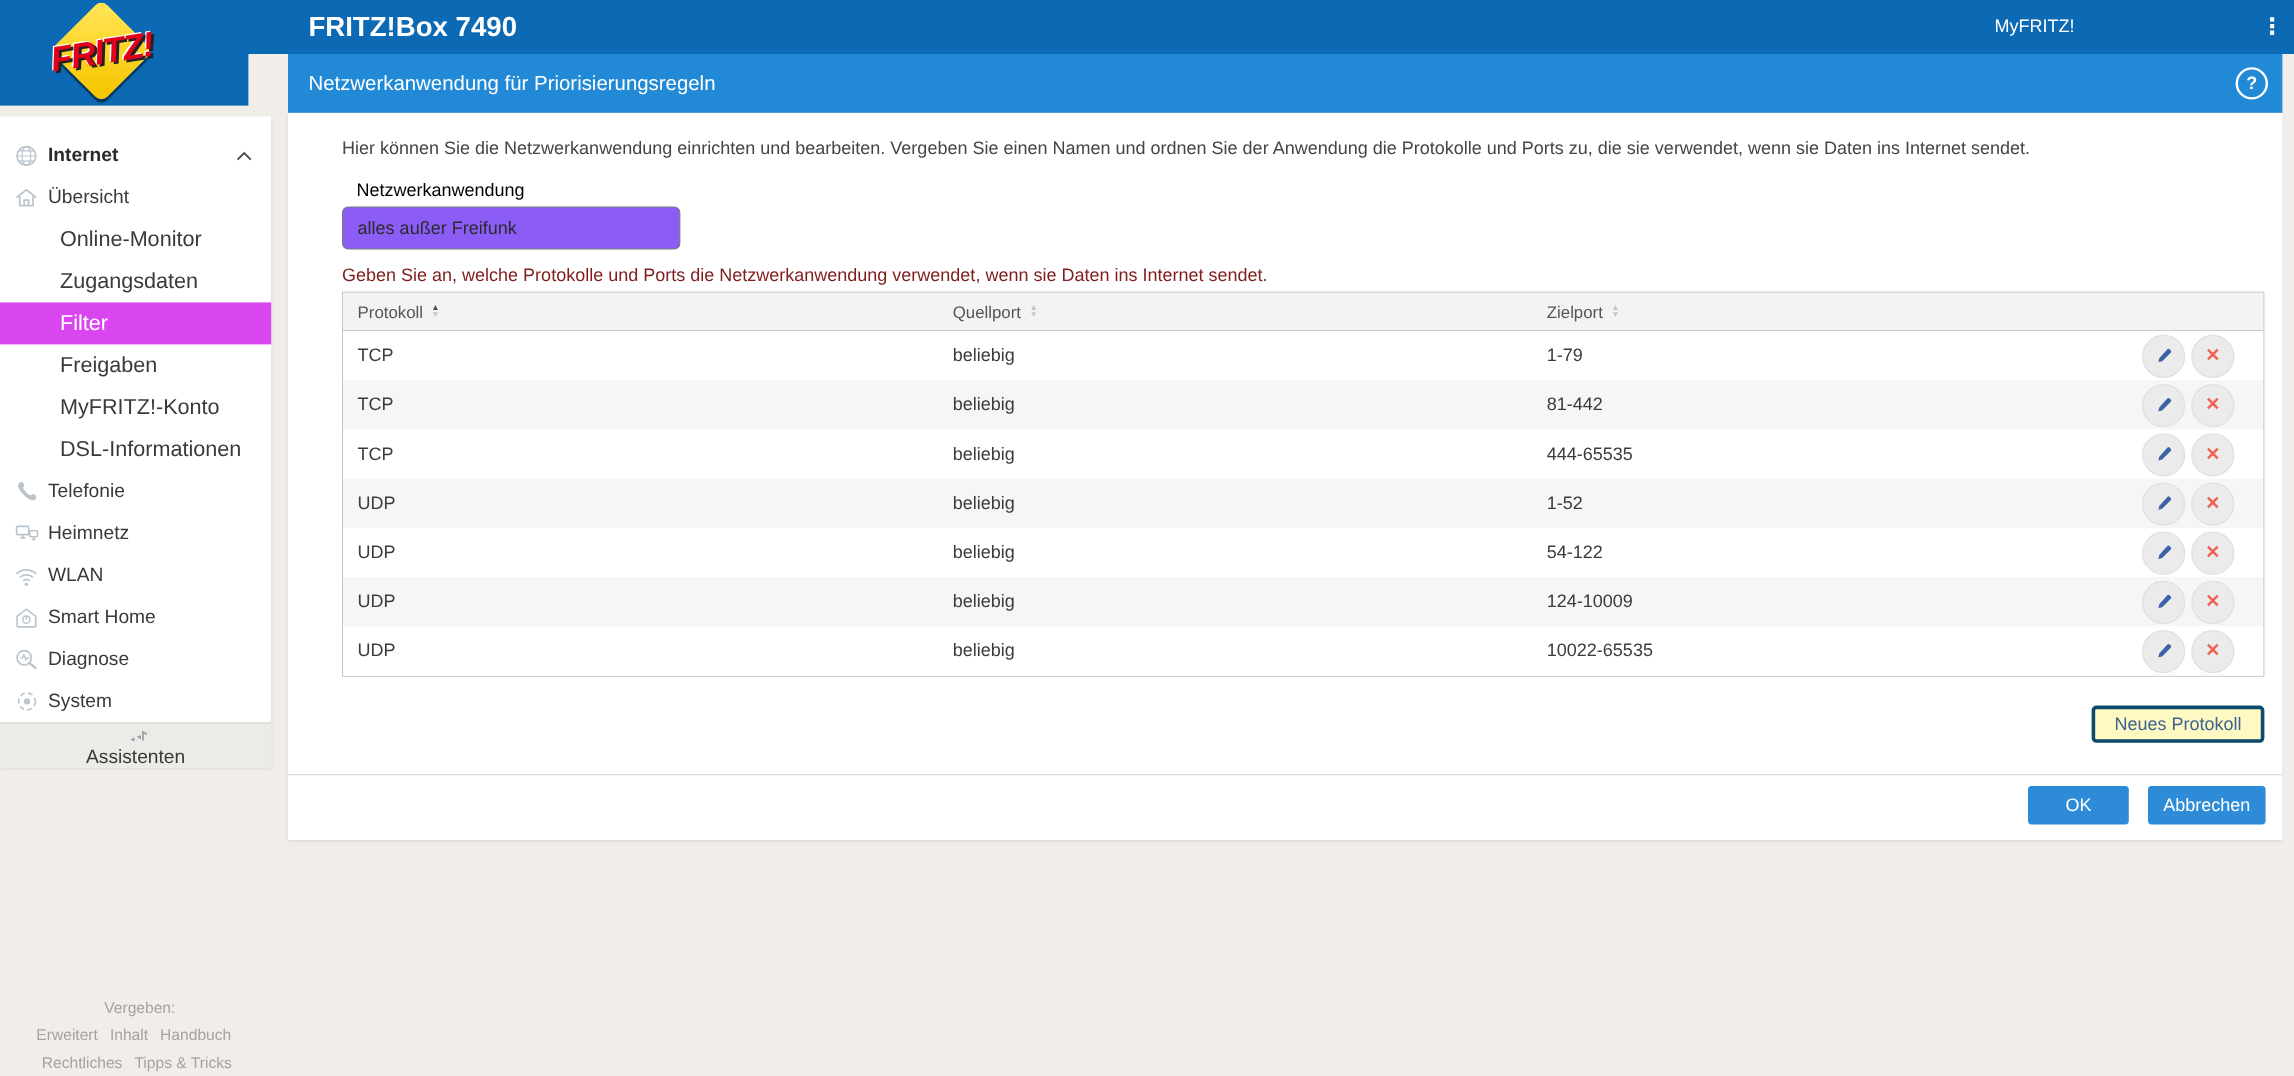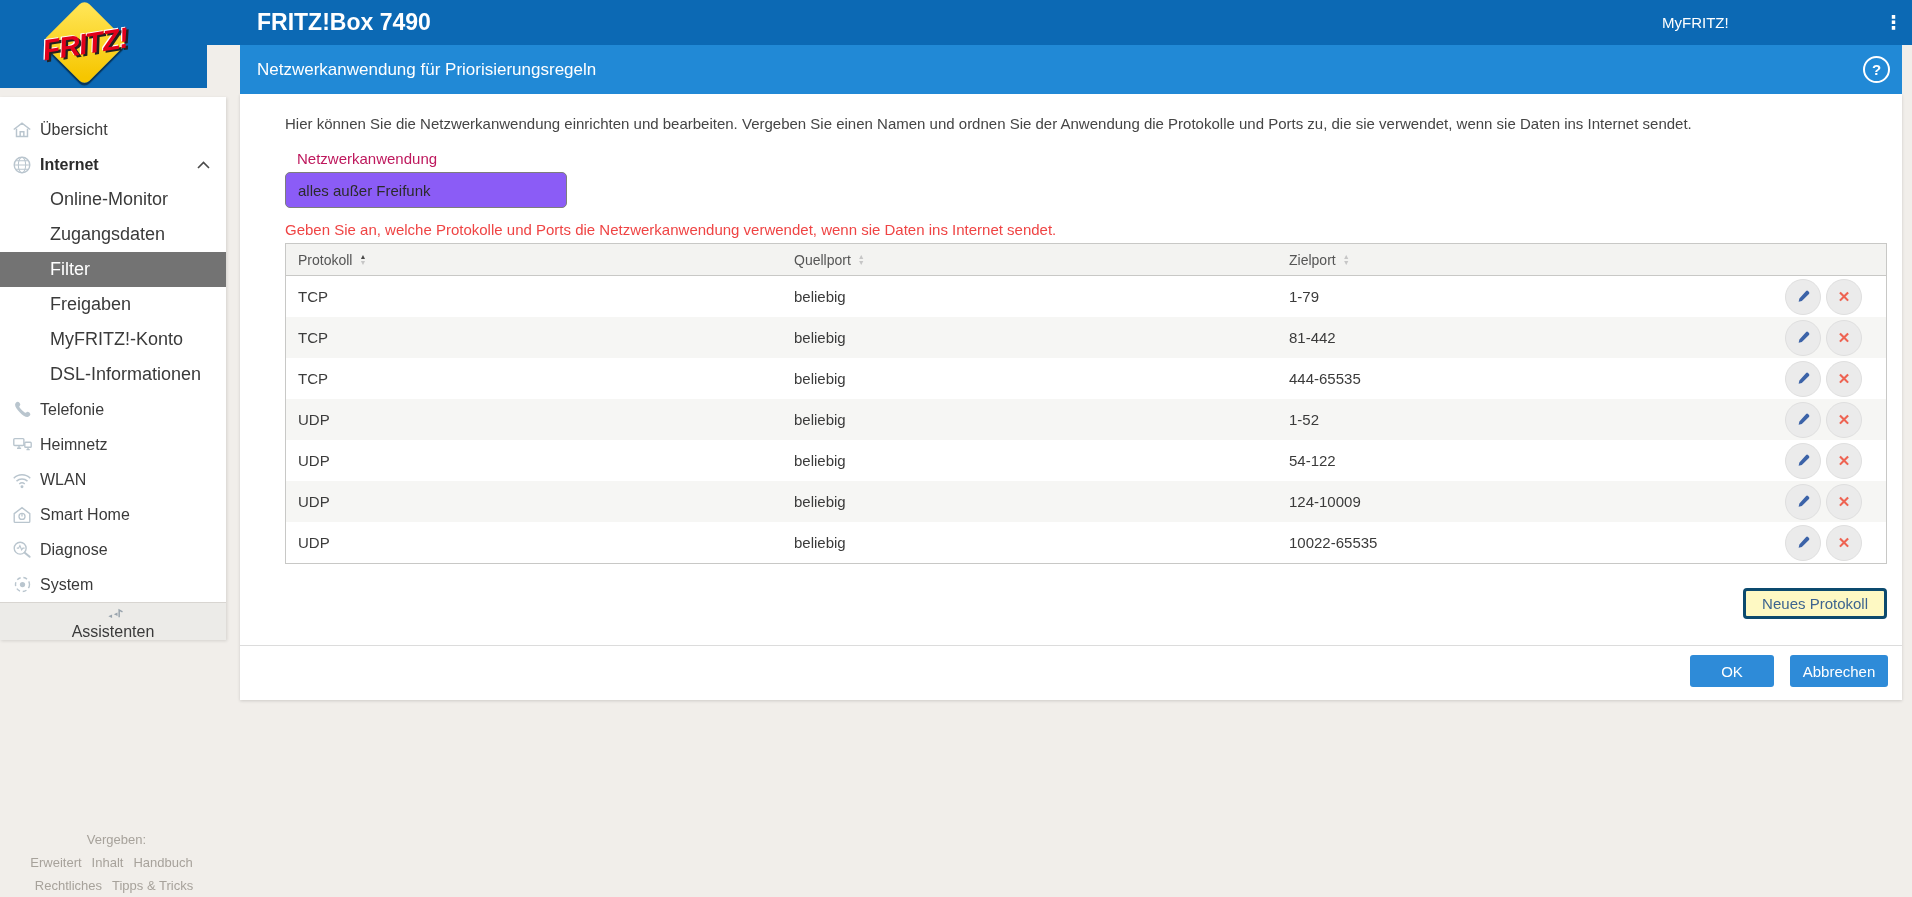--- a/index.html
+++ b/index.html
@@ -23,31 +23,31 @@
   .subheader-title { margin-left:17px; color:#fff; font-size:17px; }
   .help-btn { position:absolute; right:12px; top:11px; width:27px; height:27px; border:2px solid #fff; border-radius:50%; color:#fff; font-size:15px; font-weight:bold; display:flex; align-items:center; justify-content:center; cursor:pointer; background:transparent; }
 
   
   .sidebar { position:absolute; left:0; top:97px; width:226px; height:543px; background:#fff; box-shadow:1px 1px 3px rgba(0,0,0,.12); padding-top:15px; }
   .nav-item { height:35px; display:flex; align-items:center; color:#3a3a3a; font-size:16px; cursor:pointer; }
   .nav-item .ico { width:24px; margin-left:10px; margin-right:6px; display:flex; justify-content:center; align-items:center; flex:none; }
   .nav-item.section > .label { font-weight:bold; color:#2b2b2b; }
   .nav-item.sub { font-size:18px; }
   .nav-item.sub .label { margin-left:50px; }
-  .nav-item.selected { background:#737373; }
+  .nav-item.selected { background:#d946ef; }
   .nav-item.selected .label { color:#fff; }
   .chevron { margin-left:auto; margin-right:16px; display:flex; }
   .nav-item.bottom { height:38px; background:#ecebe8; border-top:1px solid #d8d5d1;flex-direction:column; }
 
   
   .panel { position:absolute; left:240px; top:94px; width:1662px; height:606px; background:#fff; box-shadow:0 1px 3px rgba(0,0,0,.15); }
   .intro { position:absolute; left:45px; top:21px; right:30px; font-size:15px; color:#454545; }
-  .field-label { position:absolute; left:57px; top:56px; font-size:15px; color:#be185d; }
+  .field-label { position:absolute; left:57px; top:56px; font-size:15px; color:#000000; }
   .app-input { position:absolute; left:45px; top:78px; width:282px; height:36px; border:1px solid #7d7d7d; border-radius:5px; padding:0 12px; font-size:15px; color:#2b2b2b; font-family:inherit; background:#8b5cf6; }
-  .hint { position:absolute; left:45px; top:127px; font-size:15px; color:#ef4444; }
+  .hint { position:absolute; left:45px; top:127px; font-size:15px; color:#7f1d1d; }
 
   
   .ptable { position:absolute; left:45px; top:149px; right:15px; border:1px solid #c8c8c6; }
   .thead { display:flex; height:32px; align-items:center; background:#f3f3f1; border-bottom:1px solid #c8c8c6; color:#555; font-size:14px; }
   .col1 { width:508px; padding-left:12px; display:flex; align-items:center; }
   .col2 { width:495px; display:flex; align-items:center; }
   .col3 { flex:1; display:flex; align-items:center; }
   .sort { display:inline-flex; flex-direction:column; margin-left:7px; font-size:7px; line-height:6px; color:#c6c6c6; }
   .sort .active { color:#4a4a4a; }
   .trow { display:flex; height:41px; align-items:center; background:#fff; font-size:15px; color:#3b3b3b; }
@@ -83,43 +83,43 @@
     <div class="logo-text">FRITZ!</div>
   </div>
 
   <div class="subheader">
     <div class="subheader-title">Netzwerkanwendung für Priorisierungsregeln</div>
     <div class="help-btn">?</div>
   </div>
 
   <div class="sidebar">
 
-    <div class="nav-item">
-      <span class="ico">
-        <svg width="22" height="22" viewBox="0 0 24 24">
-            <path d="M3 11.5 12 4.5l9 7M6 10.5v8.5h12v-8.5M10 19v-5h4v5" fill="none" stroke="#b9c5ce" stroke-width="1.6"></path>
-          </svg>
-      </span>
-      <span class="label">Übersicht</span>
-    </div>
-
     <div class="nav-item section">
       <span class="ico">
         <svg width="22" height="22" viewBox="0 0 24 24">
             <circle cx="12" cy="12" r="8.5" fill="none" stroke="#b9c5ce" stroke-width="1.5"></circle>
             <ellipse cx="12" cy="12" rx="4" ry="8.5" fill="none" stroke="#b9c5ce" stroke-width="1.1"></ellipse>
             <path d="M3.6 12h16.8M5.2 7.3h13.6M5.2 16.7h13.6" fill="none" stroke="#b9c5ce" stroke-width="1.1"></path>
           </svg>
       </span>
       <span class="label">Internet</span>
       <span class="chevron">
         <svg width="13" height="8" viewBox="0 0 13 8">
             <path d="M1 7l5.5-5.5L12 7" fill="none" stroke="#4a4a4a" stroke-width="1.6"></path>
           </svg>
       </span>
+    </div>
+
+    <div class="nav-item">
+      <span class="ico">
+        <svg width="22" height="22" viewBox="0 0 24 24">
+            <path d="M3 11.5 12 4.5l9 7M6 10.5v8.5h12v-8.5M10 19v-5h4v5" fill="none" stroke="#b9c5ce" stroke-width="1.6"></path>
+          </svg>
+      </span>
+      <span class="label">Übersicht</span>
     </div>
 
     <div class="nav-item sub">
       <span class="label">Online-Monitor</span>
     </div>
     <div class="nav-item sub">
       <span class="label">Zugangsdaten</span>
     </div>
     <div class="nav-item sub selected">
       <span class="label">Filter</span>

